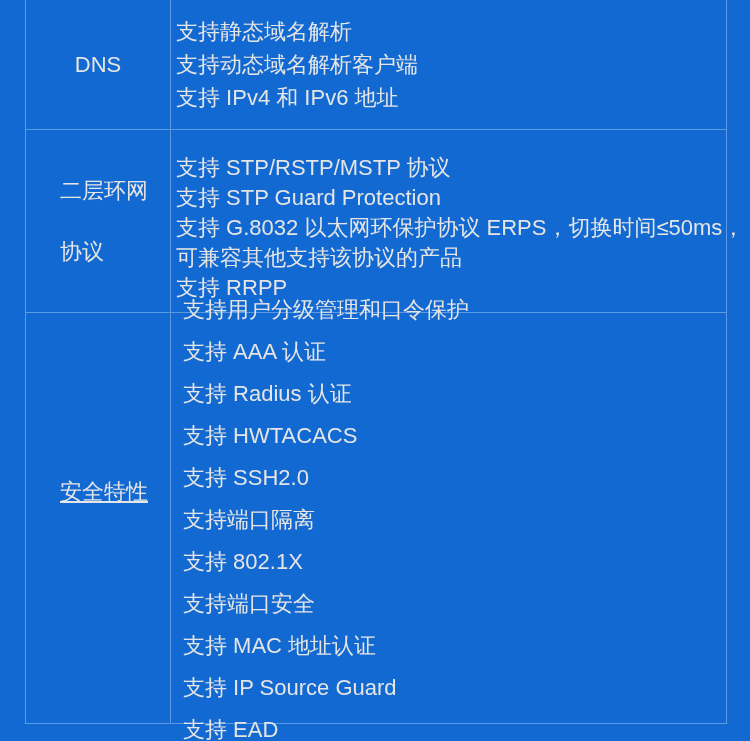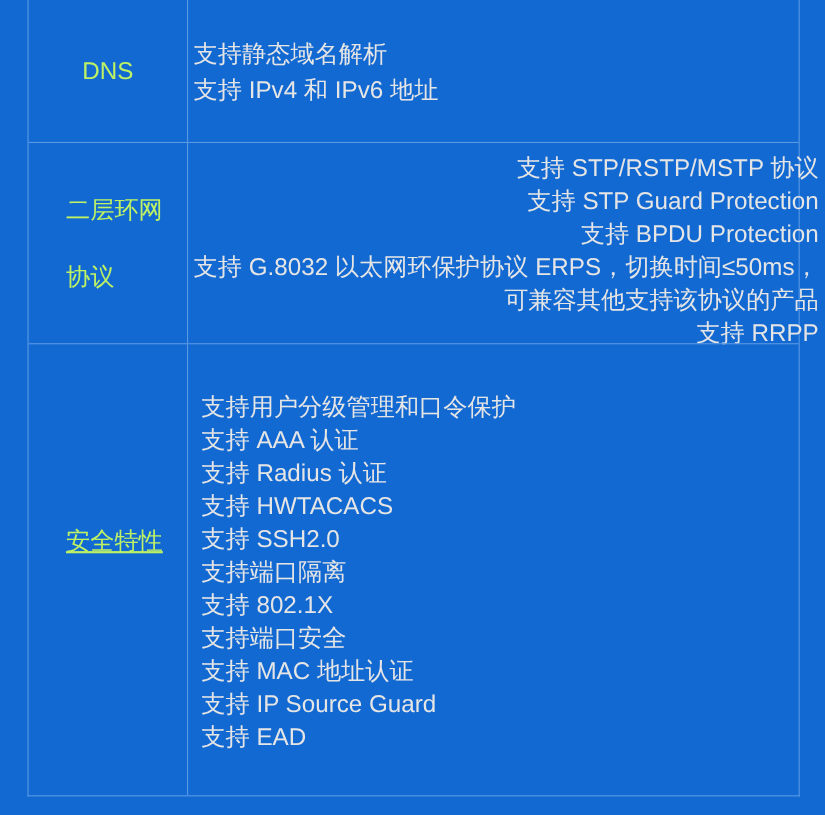--- a/index.html
+++ b/index.html
@@ -38,69 +38,69 @@
   .trow-3 { height: 411px; }
 
   .cat-cell {
     width: 145px;
     box-sizing: border-box;
     border-right: 1px solid #5b99e5;
     flex: 0 0 auto;
     display: flex;
     flex-direction: column;
     justify-content: center;
-    color: #bef264;
+    color: #e5e5e5;
     font-size: 22px;
     line-height: 35px;
   }
   .cat-center { align-items: center; }
   .cat-left   { padding-left: 34px; gap: 26px; }
   .nudge-up   { position: relative; top: -27px; text-decoration: underline; }
 
   .feat-cell {
     flex: 1 1 auto;
     display: flex;
     flex-direction: column;
     justify-content: center;
     color: #e5e5e5;
     font-size: 22px;
     box-sizing: border-box;
   }
   .feat-1 { line-height: 33px; padding-left: 5px; }
-  .feat-2 { line-height: 30px; padding-left: 5px; padding-top: 14px; align-items: flex-end; }
-  .feat-3 { line-height: 30px; padding-left: 12px; padding-top: 4px; }
+  .feat-2 { line-height: 30px; padding-left: 5px; padding-top: 14px; }
+  .feat-3 { line-height: 30px; padding-left: 12px; padding-top: 4px; gap: 12px; }
 
   .feat-line, .cat-line {
     white-space: nowrap;
   }
 </style>
 </head>
 <body>
 
 <div class="spec-table">
 
   <div class="trow trow-1">
     <div class="cat-cell cat-center">
       <span class="cat-line">DNS</span>
     </div>
     <div class="feat-cell feat-1">
       <div class="feat-line">支持静态域名解析</div>
+      <div class="feat-line">支持动态域名解析客户端</div>
       <div class="feat-line">支持 IPv4 和 IPv6 地址</div>
     </div>
   </div>
 
   <div class="trow trow-2">
     <div class="cat-cell cat-left">
       <span class="cat-line">二层环网</span>
       <span class="cat-line">协议</span>
     </div>
     <div class="feat-cell feat-2">
       <div class="feat-line">支持 STP/RSTP/MSTP 协议</div>
       <div class="feat-line">支持 STP Guard Protection</div>
-      <div class="feat-line">支持 BPDU Protection</div>
       <div class="feat-line">支持 G.8032 以太网环保护协议 ERPS，切换时间≤50ms，</div>
       <div class="feat-line">可兼容其他支持该协议的产品</div>
       <div class="feat-line">支持 RRPP</div>
     </div>
   </div>
 
   <div class="trow trow-3">
     <div class="cat-cell cat-left">
       <span class="cat-line nudge-up">安全特性</span>
     </div>

